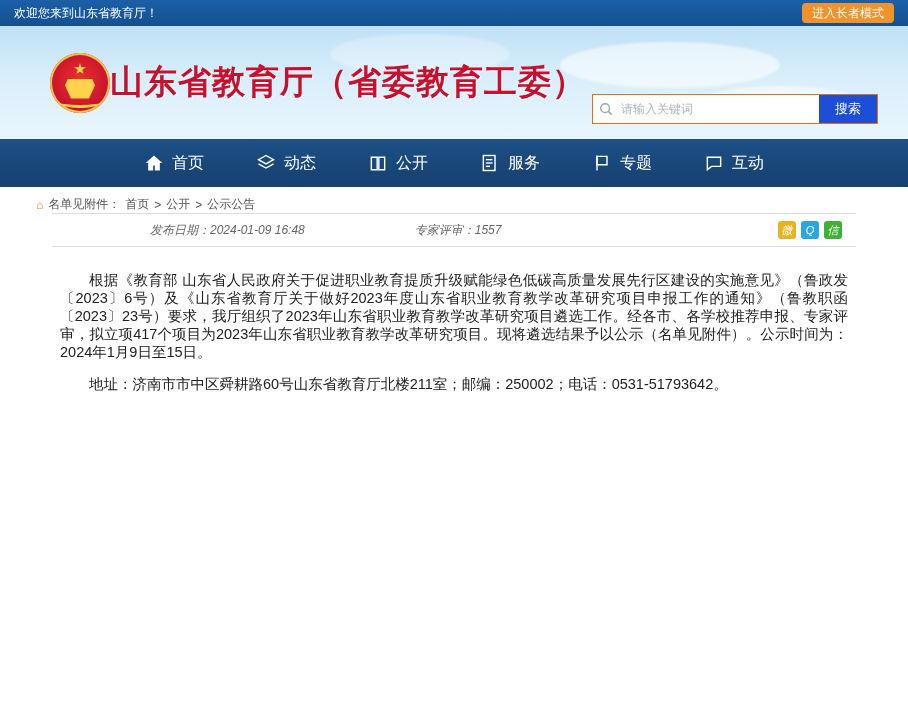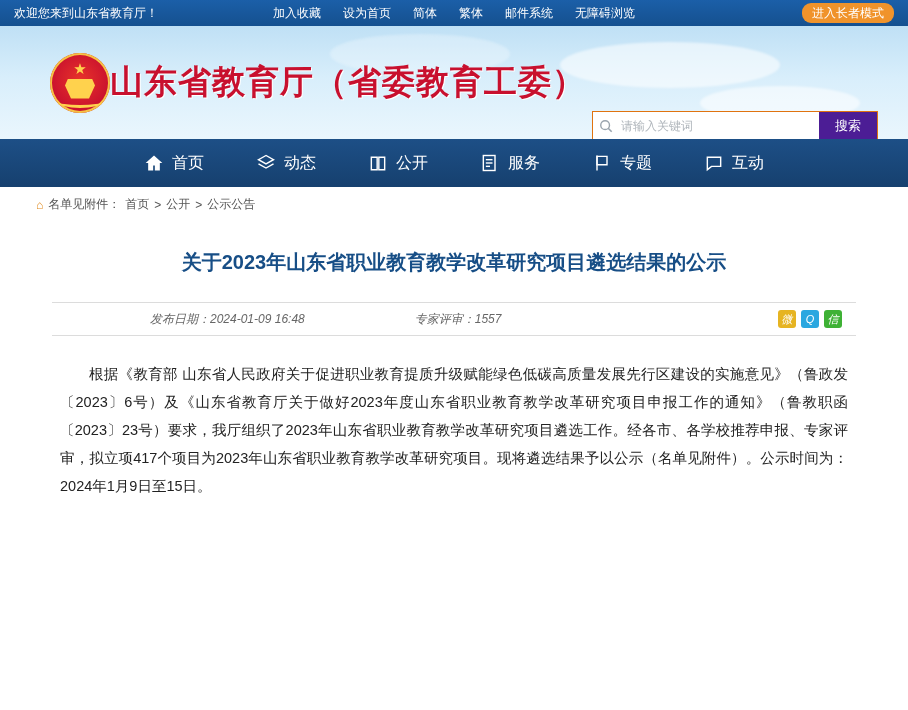--- a/index.html
+++ b/index.html
@@ -38,21 +38,21 @@
     white-space: nowrap;
   }
   .topbar .cta {
     position: absolute;
     right: 14px;
     top: 3px;
     background: #f0932b;
     color: #ffffff;
     font-size: 12px;
     padding: 2px 10px;
-    border-radius: 9px;
+    border-radius: 4px;
     line-height: 16px;
   }
 
   
   .header {
     height: 113px;
     background:
       linear-gradient(to bottom, #bfe0f5 0%, #d8eefb 45%, #eaf6fd 100%);
     position: relative;
     overflow: hidden;
@@ -111,42 +111,42 @@
     font-size: 33px;
     font-weight: bold;
     color: #c8102e;
     letter-spacing: 1px;
     text-shadow: 1px 1px 0 #ffffff;
     white-space: nowrap;
   }
   .searchbox {
     position: absolute;
     right: 30px;
-    top: 85px;
+    top: 68px;
     display: flex;
     height: 30px;
     border: 1px solid #e0730f;
     background: #ffffff;
   }
   .searchbox .mag {
     width: 26px;
     display: flex; align-items: center; justify-content: center;
     color: #9aa4ad;
   }
   .searchbox input {
     width: 200px;
     border: 0; outline: 0;
     font-size: 12px;
     color: #333;
     font-family: "Liberation Sans", sans-serif;
   }
   .searchbox input::placeholder { color: #b0b6bc; }
   .searchbox .btn {
     width: 58px;
-    background: #4c1d95;
+    background: #1d4ed8;
     color: #fff;
     font-size: 13px;
     display: flex; align-items: center; justify-content: center;
     cursor: pointer;
   }
 
   
   .nav {
     height: 48px;
     background: linear-gradient(#1d4f86, #16406e);
@@ -233,38 +233,30 @@
     line-height: 18px;
   }
   .s.sina { background: #e6b422; }
   .s.qq   { background: #2aa7e0; }
   .s.wx   { background: #3eb135; }
 
   .body {
     margin-top: 24px;
     font-size: 14.5px;
     color: #222;
-    line-height: 28px;
+    line-height: 18px;
     text-align: justify;
   }
   .body p { margin: 0 0 14px 0; text-indent: 2em; }
 </style>
 </head>
 <body>
 
 <div class="topbar">
   <span class="welcome">欢迎您来到山东省教育厅！</span>
-  <div class="links">
-    <a href="#">加入收藏</a>
-    <a href="#">设为首页</a>
-    <a href="#">简体</a>
-    <a href="#">繁体</a>
-    <a href="#">邮件系统</a>
-    <a href="#">无障碍浏览</a>
-  </div>
   <div class="cta">进入长者模式</div>
 </div>
 
 <div class="header">
   <div class="cloud c1"></div>
   <div class="cloud c2"></div>
   <div class="cloud c3"></div>
   <div class="header-inner">
     <div class="emblem">
       <span class="star">★</span>
@@ -349,31 +341,31 @@
     <span>名单见附件：</span>
     <a href="#">首页</a>
     <span>&gt;</span>
     <a href="#">公开</a>
     <span>&gt;</span>
     <a href="#">公示公告</a>
   </div>
 </div>
 
 <div class="wrap">
-  <h1 class="title">关于2023年山东省职业教育教学改革研究项目遴选结果的公示</h1>
 
   <div class="meta">
     <span class="m1">发布日期：</span>
     <span>2024-01-09 16:48</span>
     <span class="m2">专家评审：</span>
     <span>1557</span>
     <span class="share">
       <span class="s sina">微</span>
       <span class="s qq">Q</span>
       <span class="s wx">信</span>
     </span>
   </div>
 
   <div class="body">
     <p>根据《教育部 山东省人民政府关于促进职业教育提质升级赋能绿色低碳高质量发展先行区建设的实施意见》（鲁政发〔2023〕6号）及《山东省教育厅关于做好2023年度山东省职业教育教学改革研究项目申报工作的通知》（鲁教职函〔2023〕23号）要求，我厅组织了2023年山东省职业教育教学改革研究项目遴选工作。经各市、各学校推荐申报、专家评审，拟立项417个项目为2023年山东省职业教育教学改革研究项目。现将遴选结果予以公示（名单见附件）。公示时间为：2024年1月9日至15日。</p>
+    <p>地址：济南市市中区舜耕路60号山东省教育厅北楼211室；邮编：250002；电话：0531-51793642。</p>
   </div>
 
 </div>
 
 </body></html>

